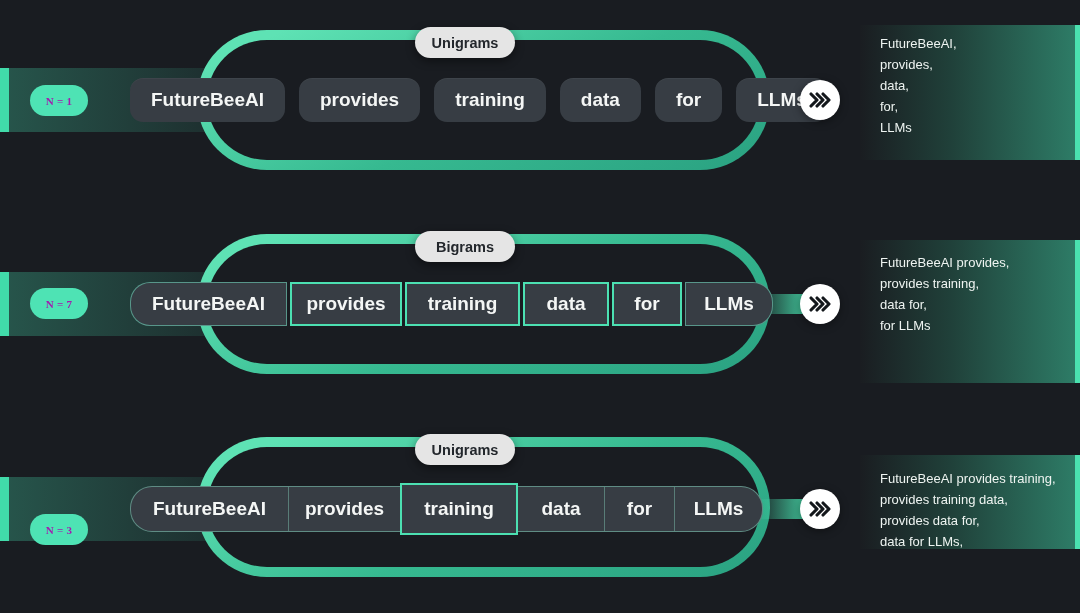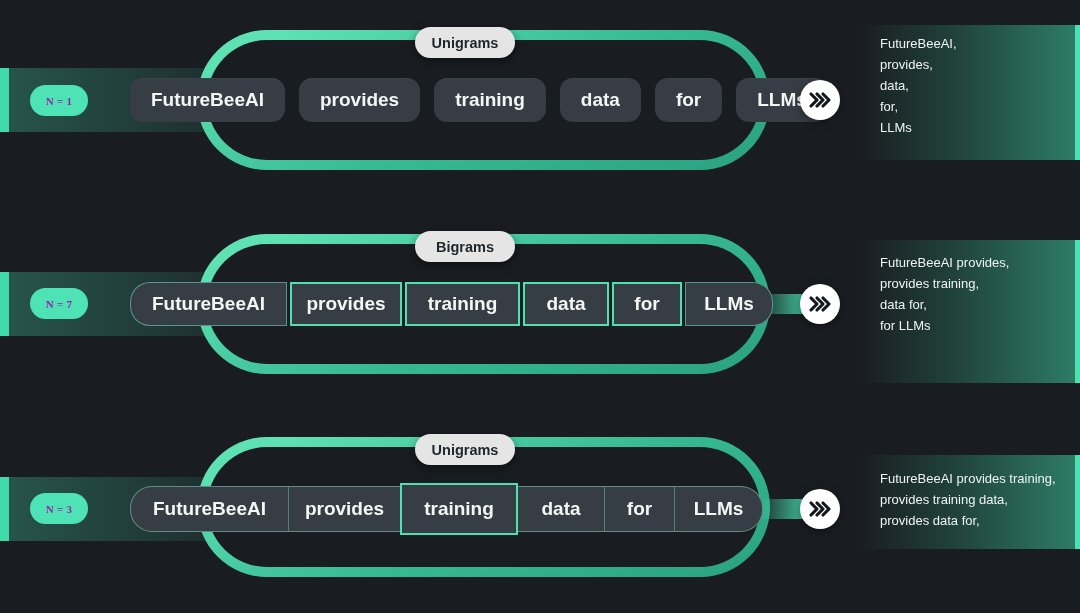--- a/index.html
+++ b/index.html
@@ -121,21 +121,21 @@
   <div class="panel" style="top:240px;height:143px;padding-top:12px">
     <div class="panel-line">FutureBeeAI provides,</div>
     <div class="panel-line">provides training,</div>
     <div class="panel-line">data for,</div>
     <div class="panel-line">for LLMs</div>
   </div>
 
   <div class="strip" style="top:477px"></div>
   <div class="leftbar" style="top:477px"></div>
   <div class="loop" style="top:437px"></div>
-  <div class="badge" style="top:493px">N = 3</div>
+  <div class="badge" style="top:514px">N = 3</div>
   <div class="pill" style="top:434px">Unigrams</div>
 
   <div class="bar3" style="top:486px">
     <div class="seg" style="width:157px">FutureBeeAI</div>
     <div class="seg" style="width:112px">provides</div>
     <div class="seg hilite" style="width:118px">training</div>
     <div class="seg after-hilite" style="width:86px">data</div>
     <div class="seg" style="width:70px">for</div>
     <div class="seg" style="width:88px">LLMs</div>
   </div>
@@ -146,15 +146,16 @@
       <path d="M2 2 L8 8 L2 14" fill="none" stroke="#13171b" stroke-width="3.1" stroke-linecap="round" stroke-linejoin="round"></path>
       <path d="M8 2 L14 8 L8 14" fill="none" stroke="#13171b" stroke-width="3.1" stroke-linecap="round" stroke-linejoin="round"></path>
       <path d="M14 2 L20 8 L14 14" fill="none" stroke="#13171b" stroke-width="3.1" stroke-linecap="round" stroke-linejoin="round"></path>
     </svg>
   </div>
 
   <div class="panel" style="top:455px;height:94px;padding-top:13px">
     <div class="panel-line">FutureBeeAI provides training,</div>
     <div class="panel-line">provides training data,</div>
     <div class="panel-line">provides data for,</div>
+    <div class="panel-line">data for LLMs,</div>
   </div>
 
 </div>
 
 </body></html>

